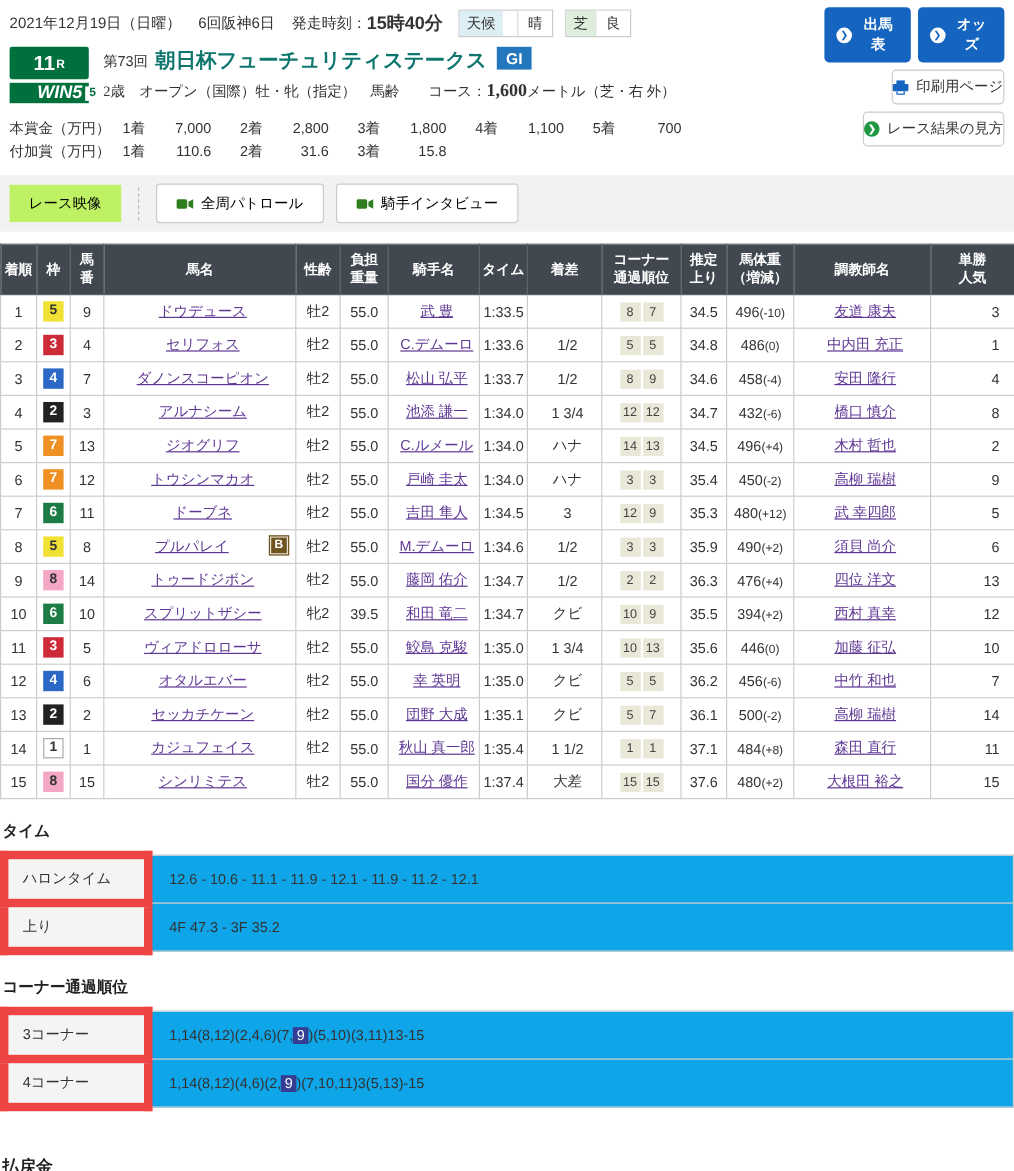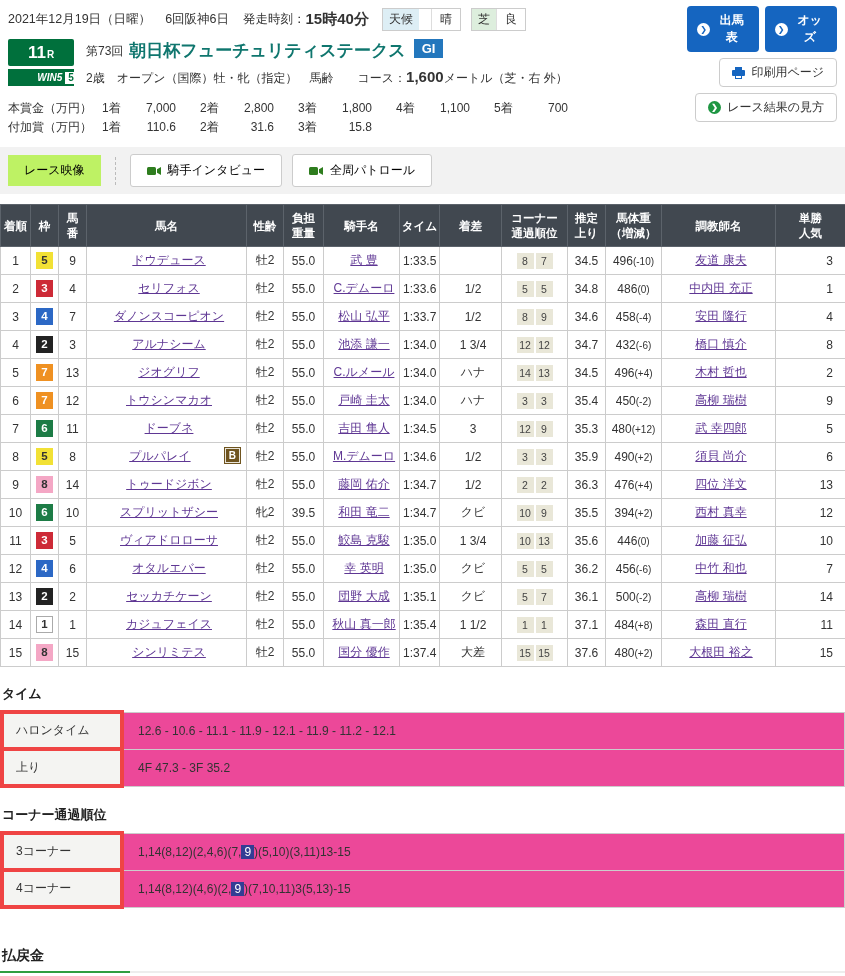--- a/index.html
+++ b/index.html
@@ -18,42 +18,42 @@
   .start-time { font-weight: bold; font-size: 15px; }
   .badge-pair { display: inline-flex; border: 1px solid #ccc; margin-left: 4px; font-size: 12px; }
   .bp-label { padding: 2px 6px; }
   .bp-label.weather { background: #ddeef5; }
   .bp-label.turf { background: #ddeedd; }
   .bp-val { background: #fff; padding: 2px 8px; border-left: 1px solid #ddd; }
 
   .top-actions { position: absolute; top: 6px; right: 8px; width: 150px; display: flex; flex-direction: column; align-items: flex-end; gap: 6px; }
   .ta-row { display: flex; gap: 6px; }
   .btn-blue { background: #1565c0; color: #fff; border: none; border-radius: 4px; padding: 6px 10px; font-size: 12px; font-weight: bold; display: inline-flex; align-items: center; gap: 5px; cursor: pointer; font-family: inherit; }
-  .btn-white { background: #fff; color: #333; border: 1px solid #ccc; border-radius: 4px; padding: 5px 12px; font-size: 12px; display: inline-flex; align-items: center; gap: 6px; cursor: pointer; font-family: Liberation Sans, sans-serif; }
+  .btn-white { background: #fff; color: #333; border: 1px solid #ccc; border-radius: 4px; padding: 5px 0; font-size: 12px; display: inline-flex; align-items: center; gap: 6px; cursor: pointer; font-family: Liberation Sans, sans-serif; }
   .circle-ic { width: 13px; height: 13px; border-radius: 50%; display: inline-flex; align-items: center; justify-content: center; font-size: 8px; font-weight: bold; flex: none; }
   .circle-ic.on-blue { background: #fff; color: #1565c0; }
   .circle-ic.green { background: #1e9642; color: #fff; }
   .printer-ic { width: 13px; height: 12px; position: relative; flex: none; }
   .printer-ic .p-body { position: absolute; left: 0; top: 3px; width: 13px; height: 6px; background: #1565c0; border-radius: 1px; }
   .printer-ic .p-top { position: absolute; left: 3px; top: 0; width: 7px; height: 3px; background: #1565c0; }
   .printer-ic .p-out { position: absolute; left: 3px; top: 8px; width: 7px; height: 4px; background: #fff; border: 1px solid #1565c0; }
 
   
   .race-block { display: flex; gap: 12px; margin-top: 8px; align-items: flex-start; }
   .race-badges { width: 66px; flex: none; }
   .rnum { width: 66px; height: 27px; background: #00703c; color: #fff; font-weight: bold; font-size: 17px; display: flex; align-items: center; justify-content: center; border-radius: 2px; }
   .rnum small { font-size: 10px; margin-left: 1px; margin-top: 4px; }
   .win5 { margin-top: 3px; width: 66px; height: 17px; background: #00703c; color: #fff; display: flex; align-items: center; justify-content: center; gap: 3px; }
-  .win5 .w5t { font-style: italic; font-weight: bold; font-size: 10px; margin-left: 32px; }
+  .win5 .w5t { font-style: italic; font-weight: bold; font-size: 15px; margin-left: 32px; }
   .win5 .w5box { background: #fff; color: #00703c; font-size: 10px; font-weight: bold; line-height: 12px; padding: 0 3px; }
   .race-line1 { display: flex; align-items: flex-start; }
   .edition { font-size: 12px; margin-right: 6px; margin-top: 4px; }
   .rtitle { font-size: 17px; font-weight: bold; color: #0f766e; }
   .grade-badge { background: #2377bd; color: #fff; font-weight: bold; font-size: 13px; padding: 2px 8px; margin-left: 8px; }
-  .race-line2 { margin-top: 6px; font-size: 12px; }
+  .race-line2 { margin-top: 6px; font-size: 12px; font-family: Liberation Serif, serif; }
   .race-line2 .dist { font-weight: bold; font-size: 15px; }
 
   
   .prize { margin-top: 12px; font-size: 12px; line-height: 1.6; }
   .prize-row { white-space: nowrap; }
   .prize-label { display: inline-block; width: 94px; }
   .pp-place { display: inline-block; width: 28px; }
   .pp-val { display: inline-block; width: 46px; text-align: right; margin-right: 24px; }
 
   
@@ -72,22 +72,22 @@
   table.results td.r { text-align: right; padding-right: 12px; }
   a.rlink { color: #5f3794; text-decoration: underline; cursor: pointer; }
   .waku { display: inline-block; width: 17px; height: 17px; line-height: 17px; font-weight: bold; font-size: 11.5px; text-align: center; }
   .cbox { display: inline-block; min-width: 17px; padding: 2px 1px; background: #e9e7d8; color: #444; font-size: 10.5px; margin: 0 1px; }
   .bw-diff { font-size: 10px; }
   .bbadge { float: right; background: #6f541f; color: #fff; font-size: 10px; font-weight: bold; line-height: 11px; padding: 1px 3px; border: 1px solid #e8e4da; outline: 1px solid #6f541f; margin-right: 3px; }
 
   
   h3.section { font-size: 13px; font-weight: bold; color: #222; margin: 18px 0 7px 0; padding-left: 2px; }
   table.kv { width: 845px; border-collapse: collapse; font-size: 12px; }
-  table.kv th { width: 120px; background: #f4f4f2; border: 4px solid #ef4444; font-weight: normal; text-align: left; padding: 8px 12px; }
-  table.kv td { border: 1px solid #ccc; text-align: left; padding: 8px 14px; background: #ec4899; }
+  table.kv th { width: 120px; background: #f4f4f2; border: 7px solid #ef4444; font-weight: normal; text-align: left; padding: 8px 12px; }
+  table.kv td { border: 1px solid #ccc; text-align: left; padding: 8px 14px; background: #0ea5e9; }
   .hl-num { background: #333d94; color: #fff; padding: 0 3px; }
 
   
   .payout-head { margin-top: 38px; }
   h3.payout-title { font-size: 14px; font-weight: bold; color: #222; margin: 0 0 6px 2px; }
   .ph-underline { height: 2px; width: 845px; background: linear-gradient(to right, #2f9e41 0, #2f9e41 130px, #ededed 130px, #ededed 100%); margin-bottom: 16px; }
   table.payout { width: 845px; border-collapse: collapse; table-layout: fixed; font-size: 12px; }
   table.payout th.ptype { background: #f2f0e4; border: 1px solid #ccc; font-weight: bold; padding: 6px 2px; text-align: center; color: #333; }
   table.payout td { border: 1px solid #ccc; padding: 6px 8px; background: #fff; }
   table.payout td.pcombo { text-align: center; }
@@ -174,28 +174,28 @@
   </div>
 
   <div class="video-row">
     <button class="btn-race-video">レース映像</button>
     <span class="vr-divider"></span>
     <button class="btn-video">
       <svg class="cam-ic" width="15" height="10" viewBox="0 0 15 10">
           <rect x="0" y="1" width="9" height="8" rx="1.5" fill="#2e7d1e"></rect>
           <path d="M10 3.2 L14 1 V9 L10 6.8 Z" fill="#2e7d1e"></path>
         </svg>
-      <span>騎手インタビュー</span>
+      <span>全周パトロール</span>
     </button>
     <button class="btn-video">
       <svg class="cam-ic" width="15" height="10" viewBox="0 0 15 10">
           <rect x="0" y="1" width="9" height="8" rx="1.5" fill="#2e7d1e"></rect>
           <path d="M10 3.2 L14 1 V9 L10 6.8 Z" fill="#2e7d1e"></path>
         </svg>
-      <span>全周パトロール</span>
+      <span>騎手インタビュー</span>
     </button>
   </div>
 
   <table class="results">
     <colgroup>
       <col style="width:30px">
         <col style="width:28px">
         <col style="width:28px">
         <col style="width:160px">
       <col style="width:37px">

